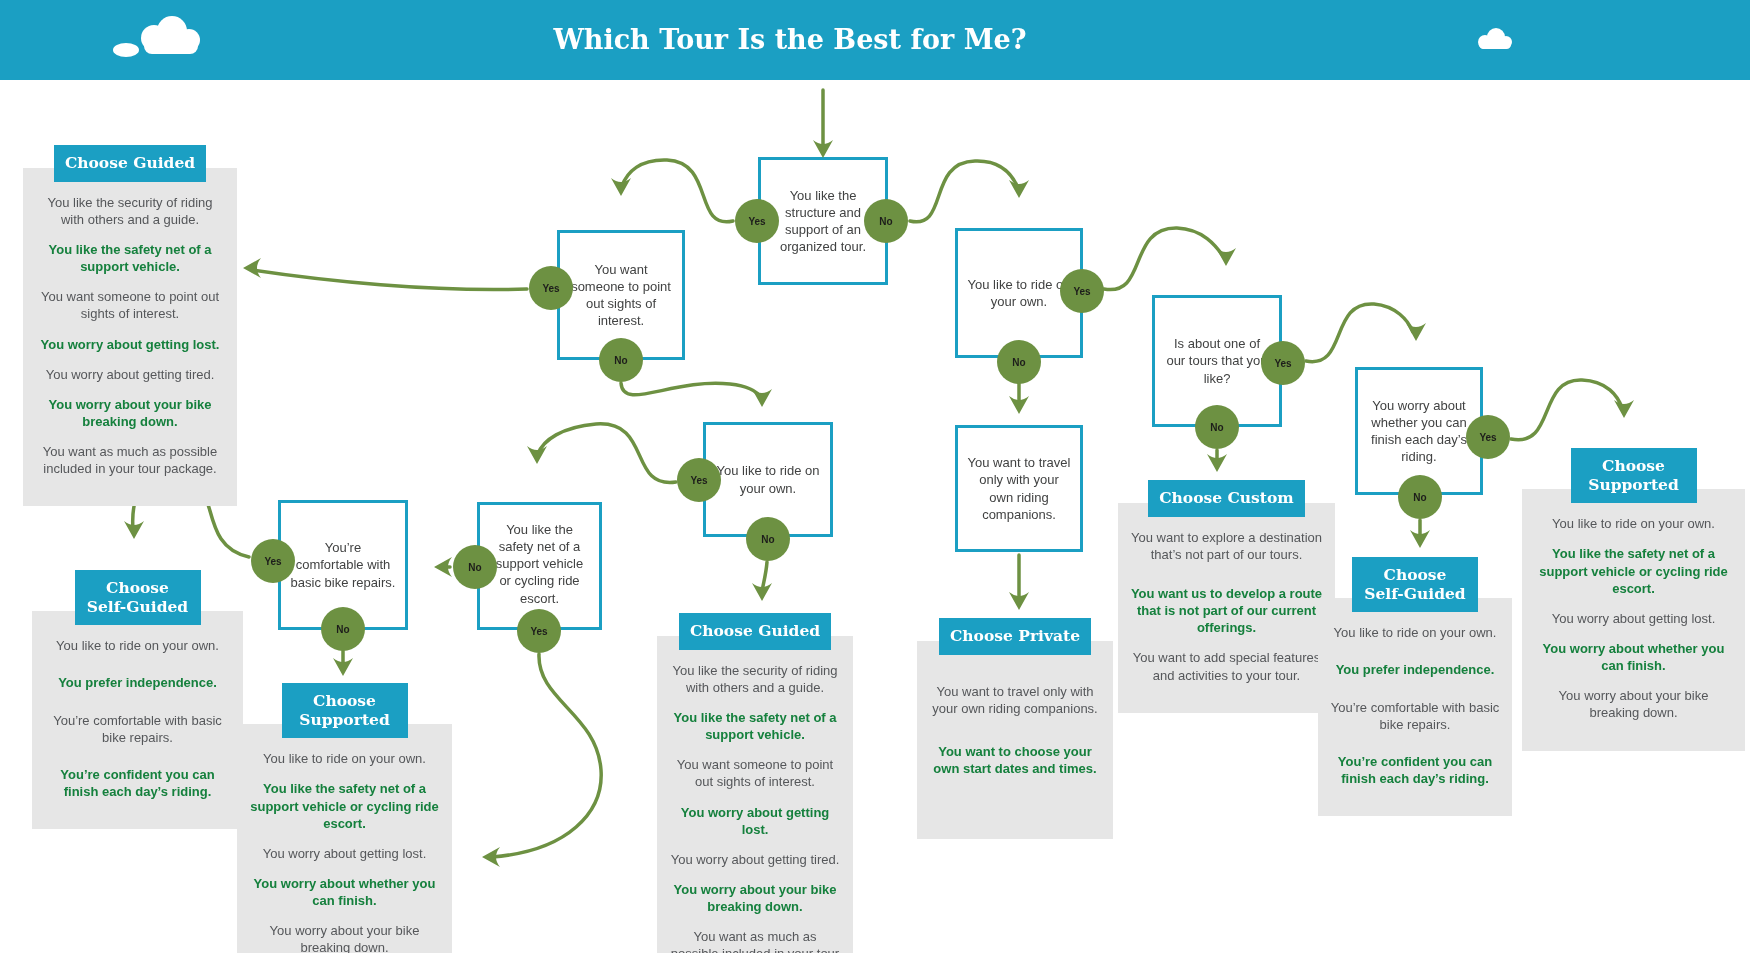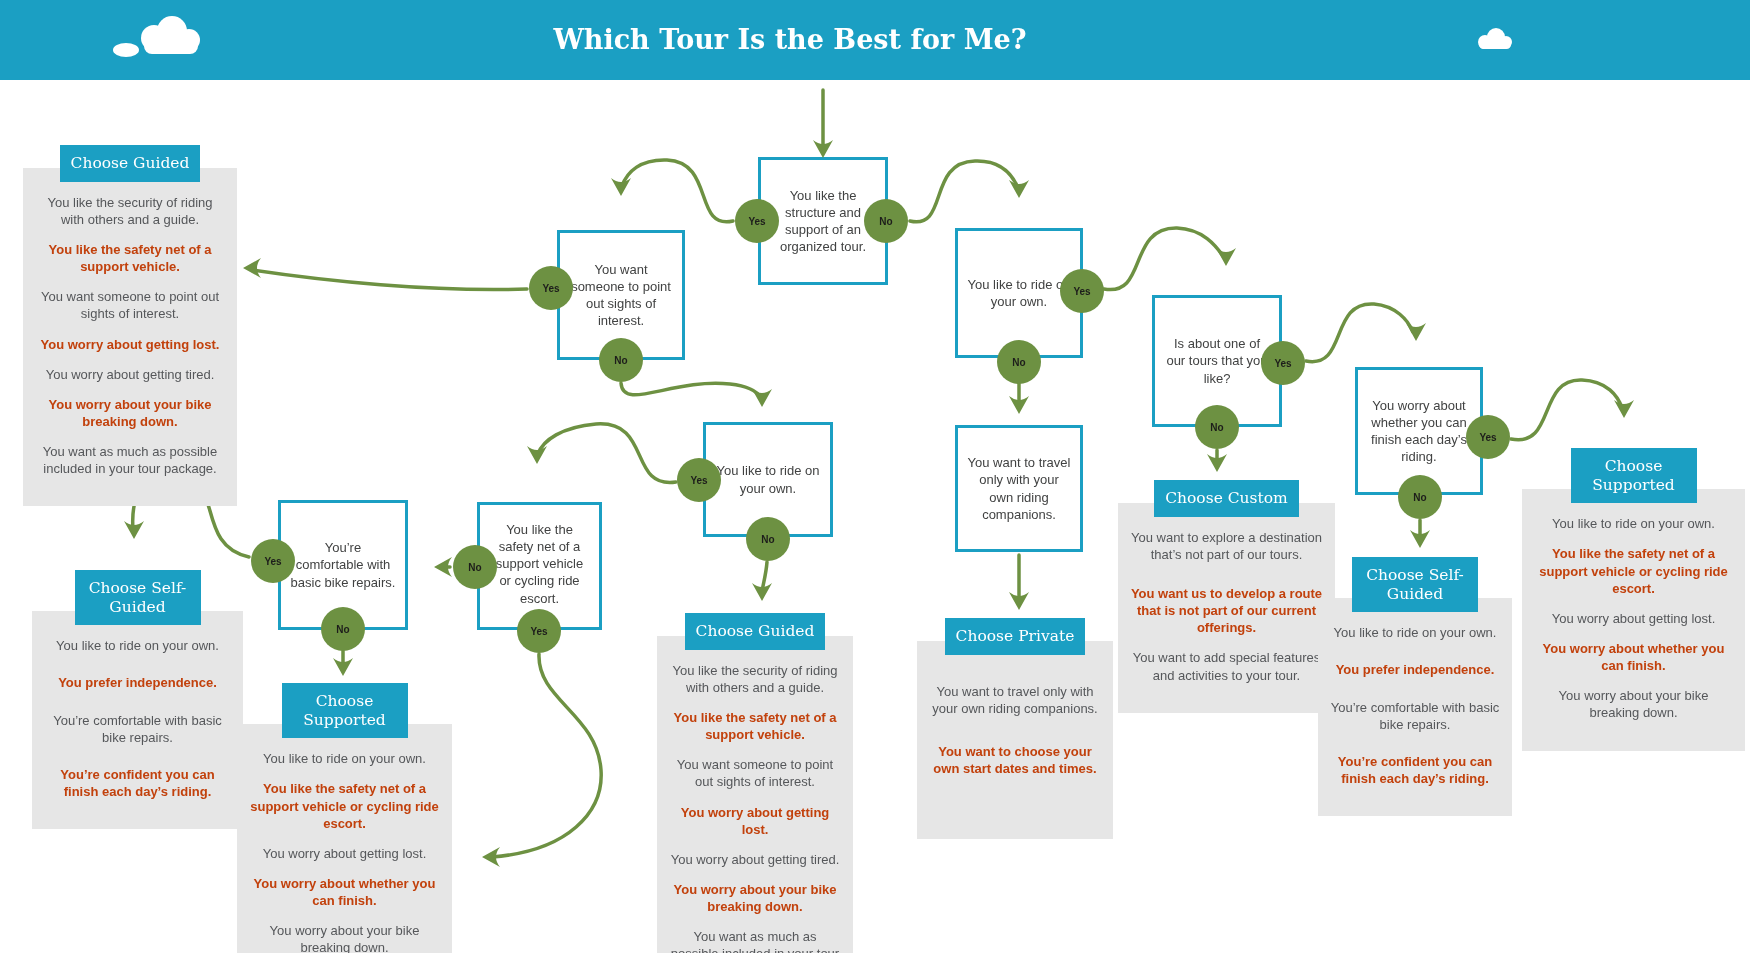--- a/index.html
+++ b/index.html
@@ -15,28 +15,28 @@
   .dbox{position:absolute;background:#fff;border:3px solid #1b9fc3;box-sizing:border-box;
         display:flex;align-items:center;justify-content:flex-start;text-align:center;padding:6px 9px;}
   .dbox p{margin:0;font-size:13px;line-height:1.32;color:#414242;}
   
   .pill{position:absolute;width:44px;height:44px;border-radius:50%;background:#6d9142;
         display:flex;align-items:center;justify-content:center;
         font-size:10px;font-weight:bold;color:#1d1d1b;z-index:6;}
   
   .card{position:absolute;}
   .card-h{position:relative;margin:0 auto;background:#1b9fc3;color:#fff;z-index:3;
-          font-family:"DejaVu Serif",serif;font-weight:normal;font-size:15.5px;line-height:1.2;
+          font-family:"DejaVu Serif",serif;font-weight:bold;font-size:15.5px;line-height:1.2;
           text-align:center;padding:9px 11px;width:-moz-fit-content;width:fit-content;}
   .card-h.one{white-space:nowrap;}
   .card-h.two{width:104px;}
   .card-b{position:relative;background:#e6e6e6;margin-top:-14px;padding:26px 10px 16px 10px;z-index:2;
           text-align:center;}
   .card-b p{margin:0 2px 13px 2px;font-size:13px;line-height:1.32;color:#55575a;}
-  .card-b p.b{font-weight:bold;color:#c2410c;}
+  .card-b p.b{font-weight:bold;color:#15803d;}
   .card-b.roomy p{margin-bottom:26px;}
   svg.arrows{position:absolute;left:0;top:0;z-index:1;}
   svg.arrows path.ln{fill:none;stroke:#6d9142;stroke-width:3.5;stroke-linecap:round;}
   svg.arrows path.hd{fill:#6d9142;stroke:none;}
 </style>
 </head>
 <body>
 
 <div class="canvas">
 

